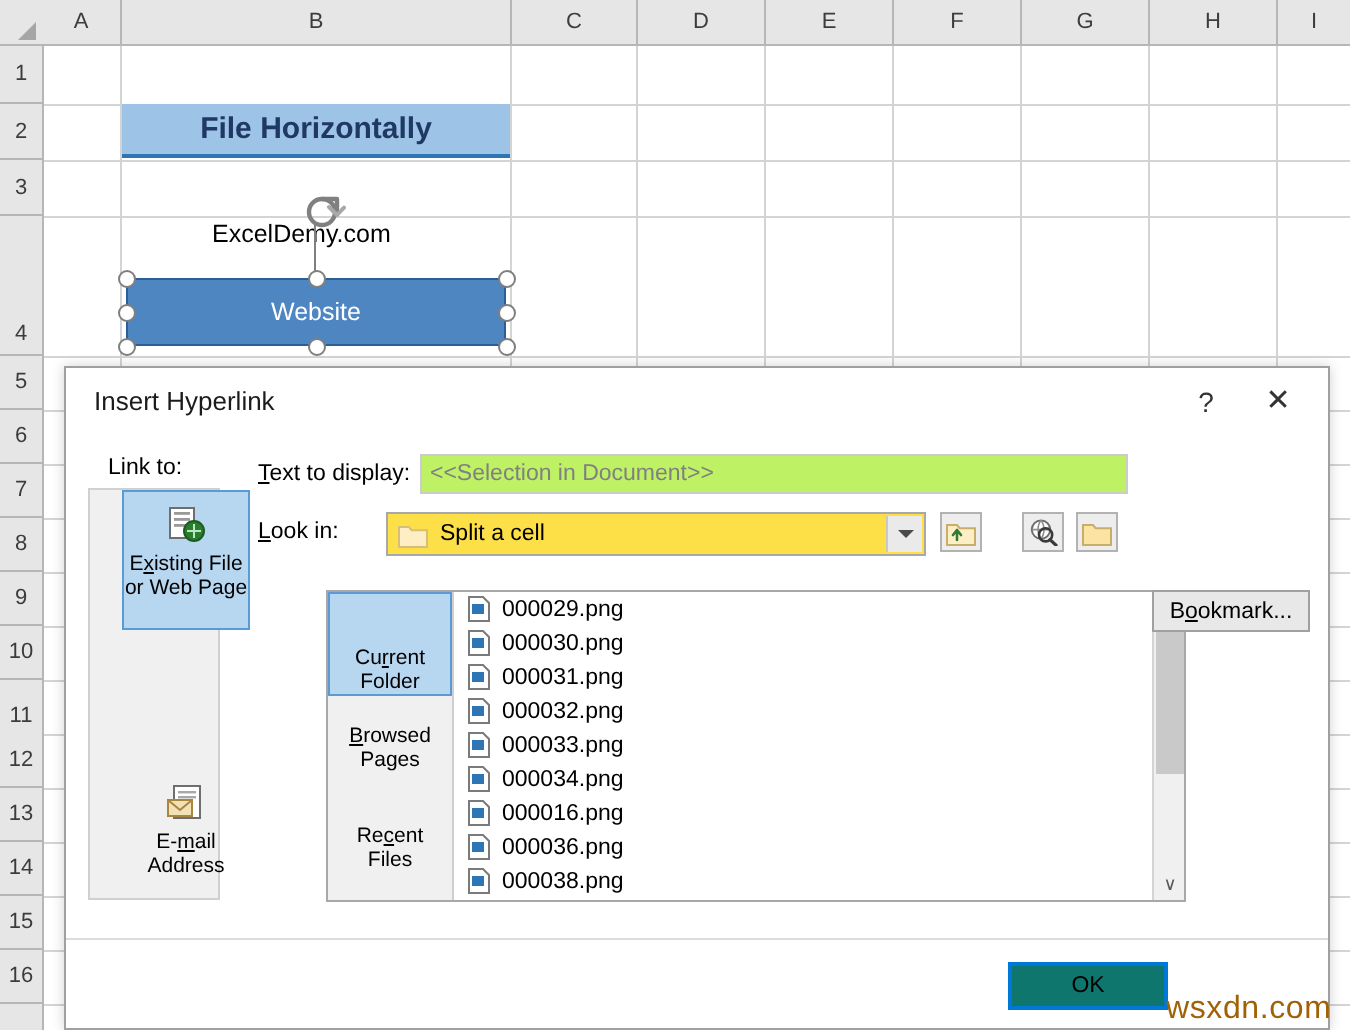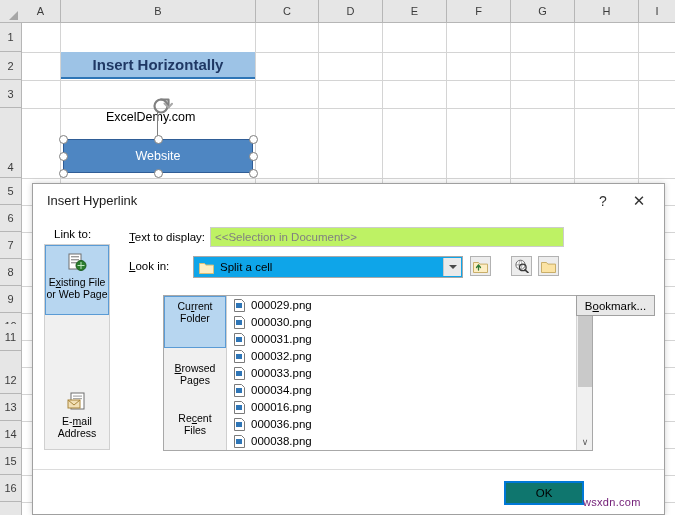--- a/index.html
+++ b/index.html
@@ -56,40 +56,40 @@
   .dlg-btn-help{position:absolute;right:48px;top:7px;width:26px;height:20px;
     font-size:14px;color:#333;text-align:center;line-height:20px;cursor:default;}
   .dlg-btn-close{position:absolute;right:10px;top:6px;width:30px;height:22px;
     font-size:15px;color:#333;text-align:center;line-height:22px;cursor:default;}
 
   .dlg-body{position:absolute;left:0;top:34px;width:100%;height:242px;background:#fff;}
 
   .linkto-label{position:absolute;left:21px;top:10px;font-size:11.5px;color:#000;}
   .linkto-panel{position:absolute;left:11px;top:26px;width:66px;height:206px;
     background:#f0f0f0;border:1px solid #d0d0d0;box-sizing:border-box;}
-  .linkto-item{position:absolute;left:0;width:64px;box-sizing:border-box;
+  .linkto-item{position:absolute;left:16px;width:64px;box-sizing:border-box;
     text-align:center;font-size:10.5px;color:#000;line-height:12px;padding-top:4px;}
   .linkto-item.sel{background:#b7d6f0;border:1px solid #5a9bd5;}
   .li-icon{width:22px;height:22px;margin:2px auto 2px auto;position:relative;}
   .li-label{display:block;}
   .u{text-decoration:underline;}
 
   
   .lbl{position:absolute;font-size:11.5px;color:#000;}
   .txtinput{position:absolute;box-sizing:border-box;background:#fff;
     border:1px solid #a8a8a8;font-size:11.5px;color:#000;padding:0 4px;
     display:flex;align-items:center;}
   .txtinput.disabled{background:#bef264;border:1px solid #cccccc;color:#808080;}
 
   .gbtn{position:absolute;box-sizing:border-box;background:#e8e8e8;
     border:1px solid #a0a0a0;font-size:11.5px;color:#000;
     display:flex;align-items:center;justify-content:center;cursor:default;}
 
   
-  .combo{position:absolute;box-sizing:border-box;background:#0ea5e9;border:1px solid #a8a8a8;
+  .combo{position:absolute;box-sizing:border-box;background:#fde047;border:1px solid #a8a8a8;
     display:flex;align-items:center;font-size:11.5px;color:#000;}
   .combo-arrow{position:absolute;right:1px;top:1px;bottom:1px;width:17px;background:#eaeaea;
     border-left:1px solid #c8c8c8;display:flex;align-items:center;justify-content:center;}
   .chev{width:0;height:0;border-left:4px solid transparent;border-right:4px solid transparent;
     border-top:4px solid #4a4a4a;}
 
   .toolicon{position:absolute;width:21px;height:20px;box-sizing:border-box;
     background:#ededed;border:1px solid #b2b2b2;display:flex;align-items:center;justify-content:center;}
 
   
@@ -107,21 +107,21 @@
   .vscroll{position:absolute;right:0;top:0;width:16px;height:154px;background:#f0f0f0;
     border-left:1px solid #d4d4d4;box-sizing:border-box;}
   .vs-btn{position:absolute;left:0;width:16px;height:16px;display:flex;align-items:center;
     justify-content:center;font-size:9px;color:#5a5a5a;}
   .vs-thumb{position:absolute;left:1px;top:17px;width:14px;height:74px;background:#c9c9c9;}
 
   
   .sep{position:absolute;left:0;height:1px;background:#dcdcdc;width:100%;}
   .dlg-footer{position:absolute;left:0;bottom:0;width:100%;height:56px;background:#fff;}
 
-  .watermark{position:absolute;font-size:11px;color:#701a75;letter-spacing:.3px;}
+  .watermark{position:absolute;font-size:16px;color:#a16207;letter-spacing:.3px;}
 
   .caret{display:inline-block;width:1px;height:13px;background:#000;vertical-align:-2px;}
 </style>
 </head>
 <body>
 
 <div id="sheet">
 
   <div class="gridline-v" style="left:60px;height:493px;"></div>
   <div class="gridline-v" style="left:255px;height:493px;"></div>
@@ -143,21 +143,21 @@
   <div class="gridline-h" style="top:313px;"></div>
   <div class="gridline-h" style="top:340px;"></div>
   <div class="gridline-h" style="top:367px;"></div>
   <div class="gridline-h" style="top:394px;"></div>
   <div class="gridline-h" style="top:421px;"></div>
   <div class="gridline-h" style="top:448px;"></div>
   <div class="gridline-h" style="top:475px;"></div>
   <div class="gridline-h" style="top:502px;"></div>
 
   <div class="title-cell">
-    <span>Insert Horizontally</span>
+    <span>File Horizontally</span>
   </div>
 
   <div class="sheet-text" style="left:106px;top:110px;">
     <span>ExcelDemy.com</span>
   </div>
 
   <div class="rot-stem"></div>
   <div class="rot-handle">
     <svg width="22" height="22" viewBox="0 0 22 22">
       <circle cx="10" cy="11" r="6.5" fill="none" stroke="#808080" stroke-width="2.2"></circle>
@@ -182,21 +182,21 @@
   <div class="rowh" style="top:22px;height:30px;line-height:30px;"><span>1</span></div>
   <div class="rowh" style="top:52px;height:28px;line-height:28px;"><span>2</span></div>
   <div class="rowh" style="top:80px;height:28px;line-height:28px;"><span>3</span></div>
   <div class="rowh" style="top:108px;height:70px;line-height:118px;"><span>4</span></div>
   <div class="rowh" style="top:178px;height:27px;line-height:27px;"><span>5</span></div>
   <div class="rowh" style="top:205px;height:27px;line-height:27px;"><span>6</span></div>
   <div class="rowh" style="top:232px;height:27px;line-height:27px;"><span>7</span></div>
   <div class="rowh" style="top:259px;height:27px;line-height:27px;"><span>8</span></div>
   <div class="rowh" style="top:286px;height:27px;line-height:27px;"><span>9</span></div>
   <div class="rowh" style="top:313px;height:27px;line-height:27px;"><span>10</span></div>
-  <div class="rowh" style="top:324px;height:27px;line-height:27px;"><span>11</span></div>
+  <div class="rowh" style="top:345px;height:27px;line-height:27px;"><span>11</span></div>
   <div class="rowh" style="top:367px;height:27px;line-height:27px;"><span>12</span></div>
   <div class="rowh" style="top:394px;height:27px;line-height:27px;"><span>13</span></div>
   <div class="rowh" style="top:421px;height:27px;line-height:27px;"><span>14</span></div>
   <div class="rowh" style="top:448px;height:27px;line-height:27px;"><span>15</span></div>
   <div class="rowh" style="top:475px;height:27px;line-height:27px;"><span>16</span></div>
 
   <div class="col-head-row"></div>
   <div class="corner">
       <span class="tri"></span>
     </div>
@@ -292,21 +292,21 @@
       </svg>
     </div>
     <div class="toolicon" style="left:505px;top:38px;">
       <svg width="15" height="13" viewBox="0 0 15 13">
         <path d="M0.5 2.5 h5 l1.3 1.6 h7.7 v8.4 h-14 z" fill="#fbe3a4" stroke="#c9ae69" stroke-width="1"></path>
       </svg>
     </div>
 
     <div class="listbox">
       <div class="side-tabs">
-        <div class="side-tab sel" style="top:0;height:52px;padding-top:3px;">
+        <div class="side-tab sel" style="top:0;height:52px;padding-top:26px;">
           <span>Cu<span class="u">r</span>rent</span><br>
           <span>Folder</span>
         </div>
         <div class="side-tab" style="top:54px;height:48px;padding-top:12px;">
           <span><span class="u">B</span>rowsed</span><br>
           <span>Pages</span>
         </div>
         <div class="side-tab" style="top:104px;height:48px;padding-top:12px;">
           <span>Re<span class="u">c</span>ent</span><br>
           <span>Files</span>

